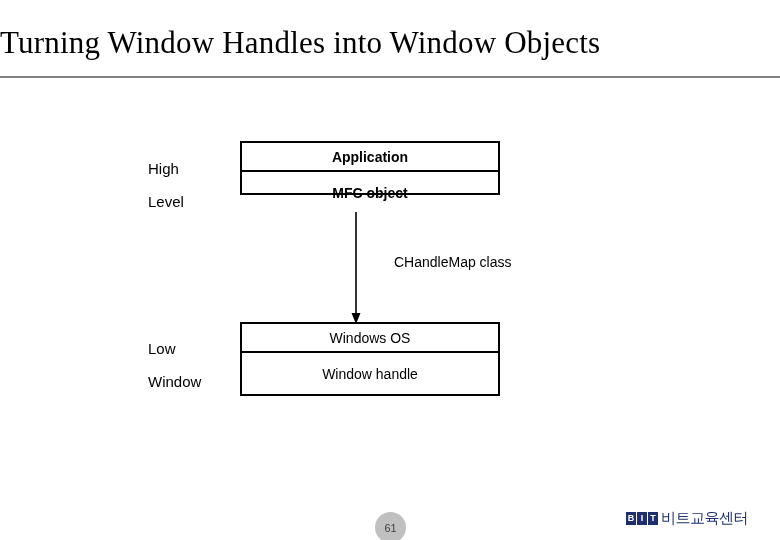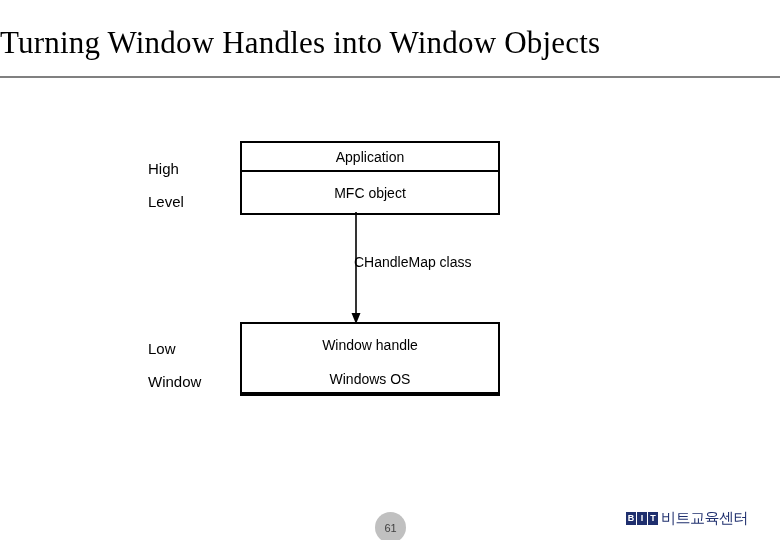--- a/index.html
+++ b/index.html
@@ -64,21 +64,21 @@
   #label-low  { top: 332px; }
 
   .stack-box {
     position: absolute;
     left: 240px;
     width: 260px;
     border: 2px solid #000000;
     box-sizing: border-box;
     background: #ffffff;
   }
-  #box-high { top: 141px; height: 74px; }
+  #box-high { top: 141px; height: 54px; font-weight: bold; }
   #box-low  { top: 322px; height: 74px; }
 
   .cell {
     box-sizing: border-box;
     display: flex;
     align-items: center;
     justify-content: center;
     font-size: 14px;
     color: #000000;
   }
@@ -94,21 +94,21 @@
   #connector {
     position: absolute;
     left: 340px;
     top: 212px;
     width: 34px;
     height: 114px;
   }
 
   #connector-label {
     position: absolute;
-    left: 354px;
+    left: 394px;
     top: 254px;
     font-size: 14px;
     color: #000000;
     white-space: nowrap;
   }
 
   
   #page-number {
     position: absolute;
     left: 375px;
@@ -178,22 +178,22 @@
     <line x1="16" y1="0" x2="16" y2="103" stroke="#000000" stroke-width="1.6"></line>
     <polygon points="16,112 11.5,101 20.5,101" fill="#000000"></polygon>
   </svg>
 
   <div id="connector-label">CHandleMap class</div>
 
   <div class="level-label" id="label-low">Low
 Window</div>
 
   <div class="stack-box" id="box-low">
+    <div class="cell cell-top">Windows OS</div>
     <div class="cell cell-bottom">Window handle</div>
-    <div class="cell cell-top">Windows OS</div>
   </div>
 
 </div>
 
 <div id="page-number">61</div>
 
 <div id="logo">
   <div id="logo-mark">
     <span>B</span>
     <span>I</span>

